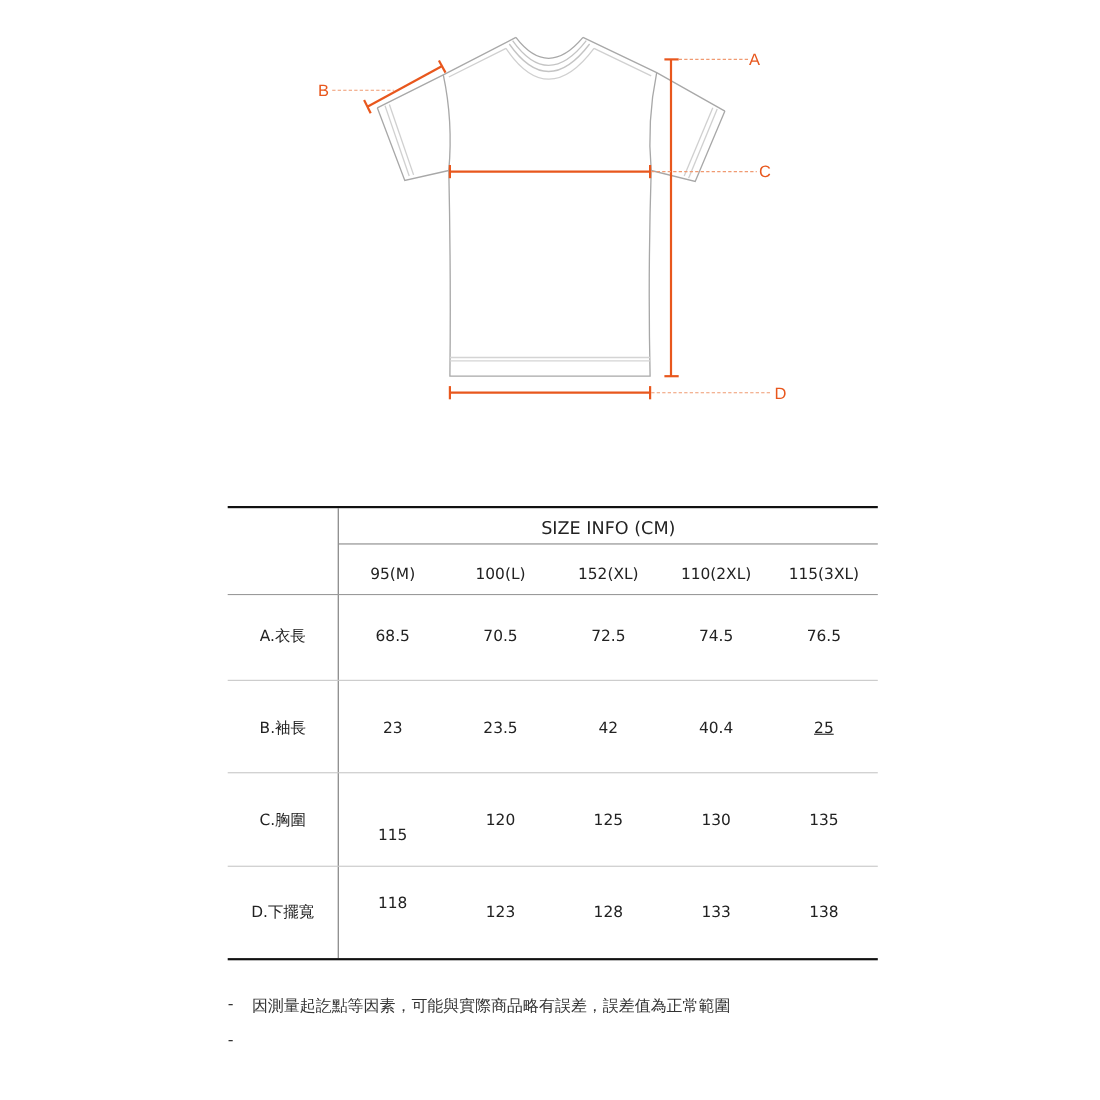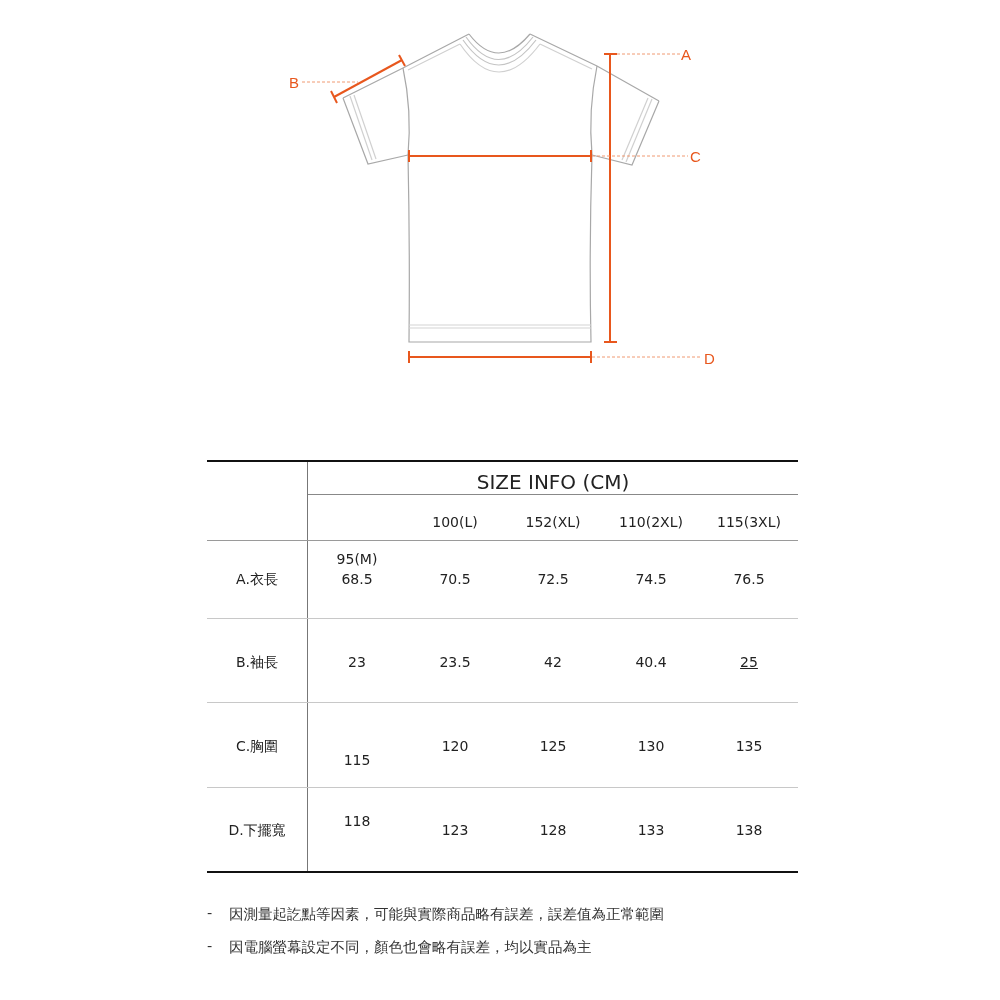--- a/index.html
+++ b/index.html
@@ -10,21 +10,21 @@
   .lbl { position:absolute; font-family:"Liberation Sans", sans-serif; font-size:15px; color:#e8571d; line-height:1; }
 
   .tbl { position:absolute; left:207px; top:460px; width:591px; height:414px; }
   .rule-top { position:absolute; left:0; top:0; width:591px; height:2px; background:#111; }
   .rule-bot { position:absolute; left:0; top:411px; width:591px; height:2px; background:#111; }
   .vdiv { position:absolute; left:100px; top:2px; width:1px; height:409px; background:#777; }
   .hdiv-sub { position:absolute; left:101px; top:34px; width:490px; height:1px; background:#888; }
   .hdiv { position:absolute; left:0; height:1px; width:591px; background:#c8c8c8; }
   .hdiv.hdr { top:80px; background:#9a9a9a; }
   .cell { position:absolute; text-align:center; font-size:14px; line-height:1; color:#222; white-space:nowrap; }
-  .title { left:101px; width:490px; top:12px; font-size:20px;text-align:center; }
+  .title { left:101px; width:490px; top:12px; font-size:16px;text-align:center; }
   .notes { position:absolute; left:207px; top:905px; font-size:14.5px; color:#333; }
   .note { height:33px; white-space:nowrap; display:flex; }
   .note .dash { width:22px; }
 </style>
 </head>
 <body>
 
 <div class="diagram">
   <svg width="1000" height="400" viewBox="0 0 1000 400">
     <g fill="none" stroke="#a8a8a8" stroke-width="1.2">
@@ -84,21 +84,21 @@
   <span class="lbl" style="left:690px;top:149px;">C</span>
   <span class="lbl" style="left:704px;top:351px;">D</span>
 </div>
 
 <div class="tbl">
   <div class="rule-top"></div>
   <div class="vdiv"></div>
   <div class="hdiv-sub"></div>
   <div class="cell title">SIZE INFO (CM)</div>
 
-  <div class="cell" style="left:101px;width:98px;top:55px;margin-top:37px;">95(M)</div>
+  <div class="cell" style="left:101px;width:98px;top:55px;">95(M)</div>
   <div class="cell" style="left:199px;width:98px;top:55px;">100(L)</div>
   <div class="cell" style="left:297px;width:98px;top:55px;">152(XL)</div>
   <div class="cell" style="left:395px;width:98px;top:55px;">110(2XL)</div>
   <div class="cell" style="left:493px;width:98px;top:55px;">115(3XL)</div>
 
   <div class="hdiv hdr"></div>
 
   <div class="cell" style="left:0;width:100px;top:112px;">A.衣長</div>
   <div class="cell" style="left:101px;width:98px;top:112px;">68.5</div>
   <div class="cell" style="left:199px;width:98px;top:112px;">70.5</div>
@@ -133,15 +133,14 @@
   <div class="rule-bot"></div>
 </div>
 
 <div class="notes">
   <div class="note">
     <span class="dash">-</span>
     <span>因測量起訖點等因素，可能與實際商品略有誤差，誤差值為正常範圍</span>
   </div>
   <div class="note">
     <span class="dash">-</span>
-    <span>因電腦螢幕設定不同，顏色也會略有誤差，均以實品為主</span>
   </div>
 </div>
 
 </body></html>

